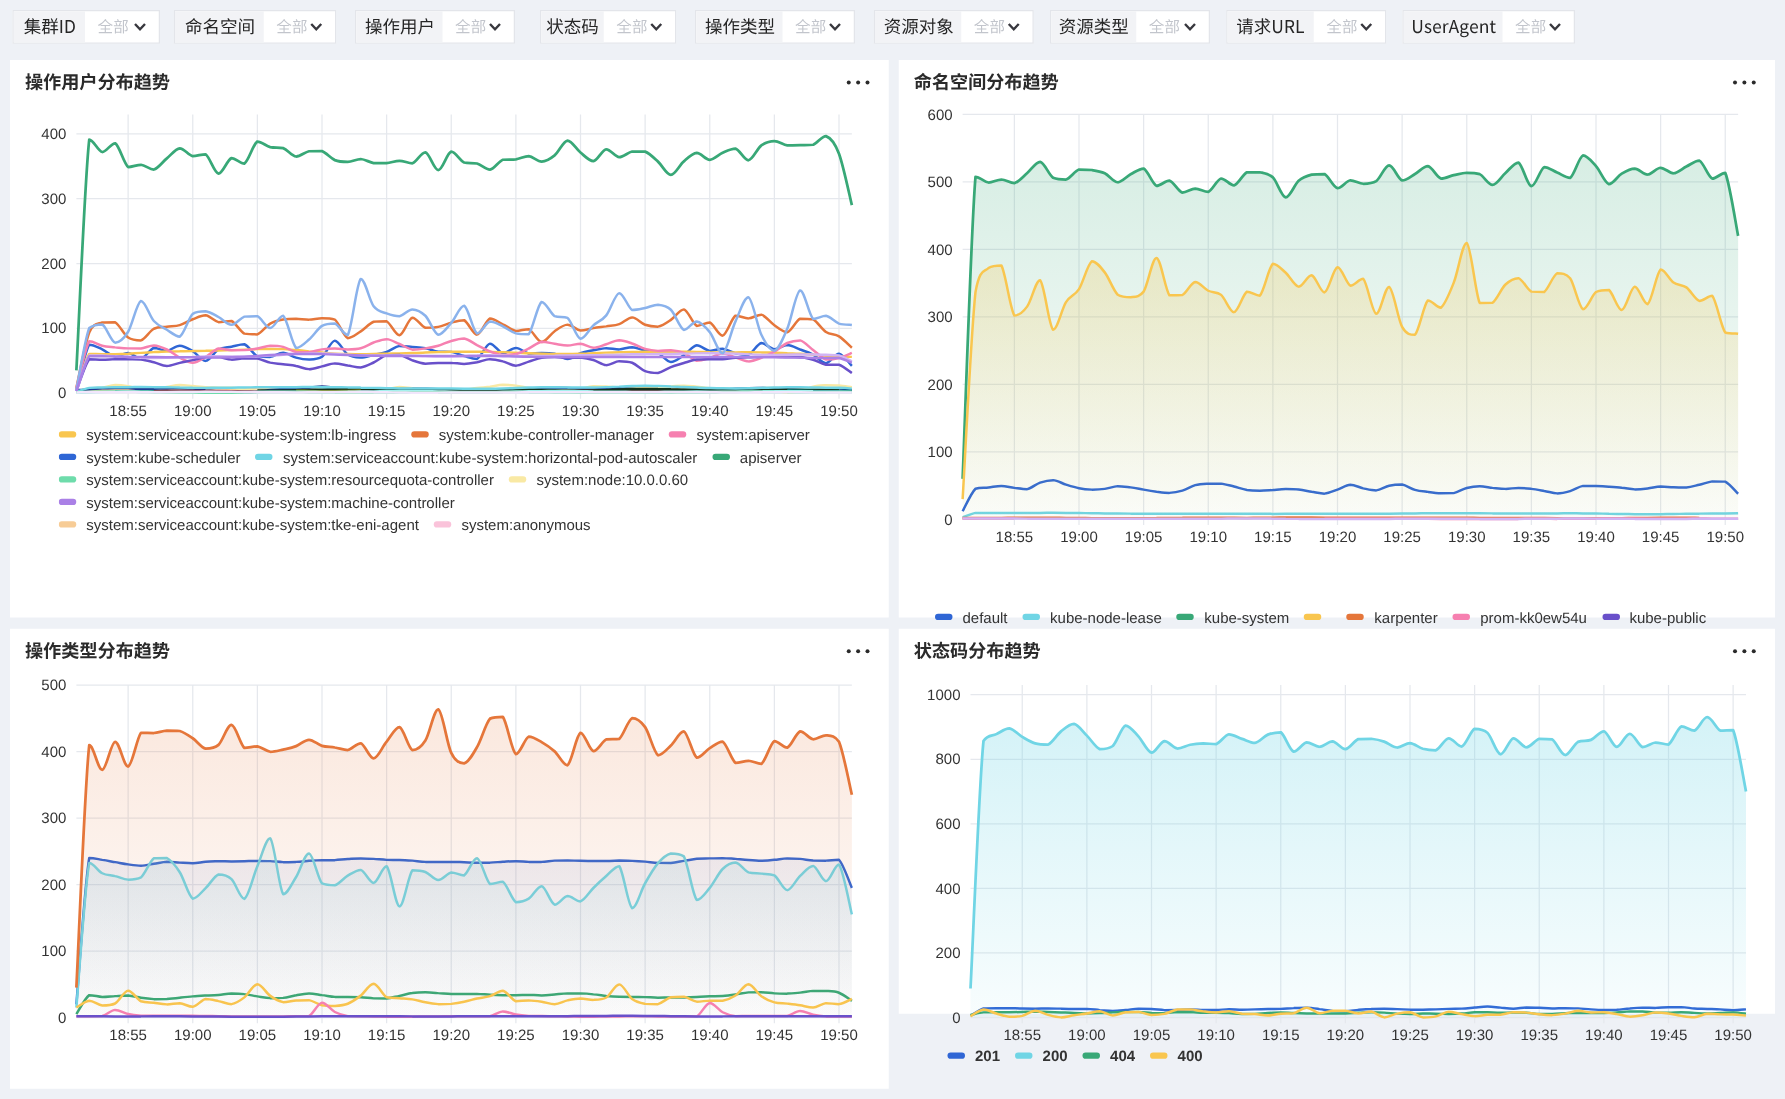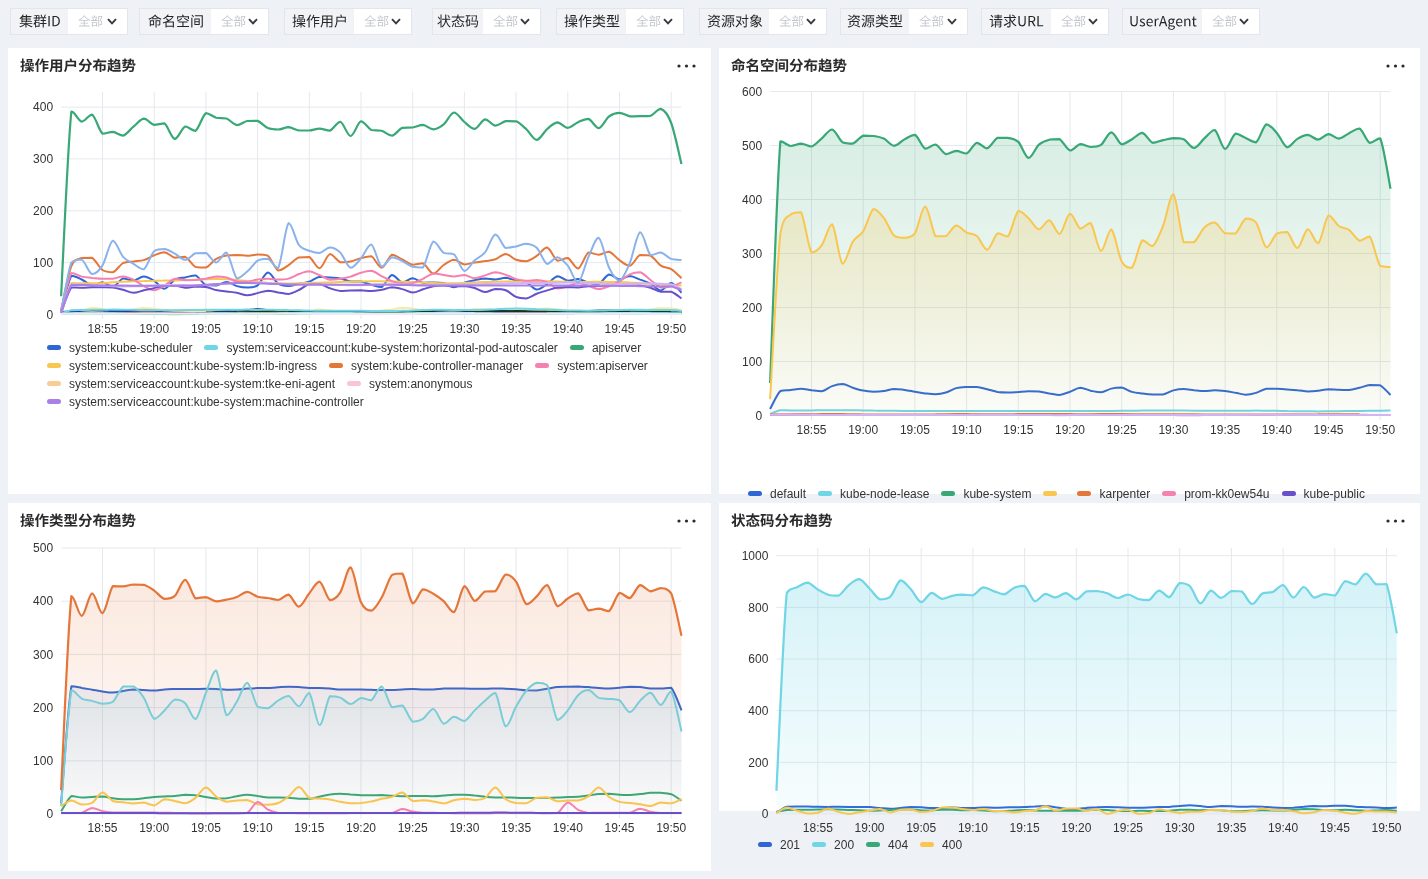--- a/index.html
+++ b/index.html
@@ -215,35 +215,39 @@
 <path d="M53.1,264.9 C54.8,260.7,60.0,243.5,63.4,239.4 C66.9,239.4,70.3,239.8,73.8,239.8 C77.2,239.8,80.7,239.4,84.1,239.3 C87.6,239.3,91.0,239.3,94.5,239.3 C97.9,239.4,101.4,239.3,104.8,239.6 C108.2,240.0,111.7,241.0,115.1,241.8 C118.6,242.7,122.0,244.8,125.5,244.8 C128.9,244.8,132.4,243.1,135.8,242.3 C139.3,241.5,142.7,240.9,146.2,240.1 C149.6,239.3,153.1,238.1,156.5,237.6 C159.9,237.5,163.4,237.5,166.8,237.5 C170.3,237.9,173.7,239.5,177.2,239.7 C180.6,239.7,184.1,238.7,187.5,238.6 C191.0,238.6,194.4,238.6,197.9,238.9 C201.3,239.5,204.8,241.3,208.2,242.1 C211.6,242.8,215.1,242.9,218.5,243.4 C222.0,243.9,225.4,244.1,228.9,244.8 C232.3,245.4,235.8,247.2,239.2,247.3 C242.7,247.3,246.1,245.9,249.6,245.1 C253.0,244.3,256.5,242.8,259.9,242.7 C263.3,242.7,266.8,243.8,270.2,244.4 C273.7,244.9,277.1,246.0,280.6,246.0 C284.0,245.6,287.5,243.6,290.9,242.0 C294.4,240.3,297.8,237.2,301.3,236.1 C304.7,235.9,308.2,235.9,311.6,235.9 C315.0,236.5,318.5,239.1,321.9,240.3 C325.4,241.5,328.8,242.7,332.3,243.0 C335.7,243.0,339.2,242.5,342.6,242.4 C346.1,242.3,349.5,242.3,353.0,242.3 C356.4,242.4,359.9,243.1,363.3,243.1 C366.7,243.1,370.2,242.4,373.6,241.8 C377.1,241.1,380.5,239.4,384.0,239.3 C387.4,239.3,390.9,240.2,394.3,241.1 C397.8,241.9,401.2,244.5,404.7,244.5 C408.1,244.5,411.6,242.4,415.0,241.3 C418.4,240.3,421.9,238.9,425.3,238.2 C428.8,237.6,432.2,237.6,435.7,237.6 C439.1,237.6,442.6,238.4,446.0,238.4 C449.5,238.4,452.9,238.0,456.4,238.0 C459.8,238.3,463.3,239.0,466.7,240.0 C470.1,241.0,473.6,243.9,477.0,244.1 C480.5,244.1,483.9,241.2,487.4,240.9 C490.8,240.9,494.3,240.9,497.7,242.2 C501.2,243.5,504.6,247.5,508.1,248.9 C511.5,250.3,515.0,250.4,518.4,250.4 C521.8,249.8,525.3,247.0,528.7,245.7 C532.2,244.4,535.6,243.5,539.1,242.4 C542.5,241.4,546.0,240.1,549.4,239.6 C552.9,239.3,556.3,239.3,559.8,239.3 C563.2,239.3,566.7,239.4,570.1,239.4 C573.5,239.2,577.0,238.4,580.4,238.2 C583.9,237.9,587.3,238.1,590.8,237.9 C594.2,237.8,597.7,237.5,601.1,237.4 C604.6,237.2,608.0,237.2,611.5,237.2 C614.9,237.2,618.4,237.5,621.8,237.6 C625.2,237.6,628.7,237.6,632.1,237.6 C635.6,237.9,639.0,238.8,642.5,239.8 C645.9,240.9,649.4,243.1,652.8,243.8 C656.3,243.8,659.7,243.8,663.2,243.8 C666.6,244.9,671.8,249.3,673.5,250.4" fill="none" stroke="#6950ca" stroke-width="2" stroke-linejoin="round" stroke-linecap="butt"></path>
 <path d="M53.1,264.9 C54.8,260.2,60.0,241.0,63.4,236.3 C66.9,236.3,70.3,236.3,73.8,236.4 C77.2,236.6,80.7,236.8,84.1,237.0 C87.6,237.2,91.0,237.4,94.5,237.6 C97.9,237.8,101.4,238.1,104.8,238.2 C108.2,238.3,111.7,238.4,115.1,238.4 C118.6,238.4,122.0,238.4,125.5,238.3 C128.9,238.2,132.4,238.1,135.8,237.9 C139.3,237.8,142.7,237.6,146.2,237.5 C149.6,237.3,153.1,237.2,156.5,237.1 C159.9,237.0,163.4,237.0,166.8,237.0 C170.3,237.0,173.7,237.0,177.2,237.1 C180.6,237.1,184.1,237.3,187.5,237.3 C191.0,237.3,194.4,237.2,197.9,237.0 C201.3,236.9,204.8,236.7,208.2,236.5 C211.6,236.3,215.1,236.1,218.5,235.8 C222.0,235.6,225.4,235.3,228.9,235.1 C232.3,234.9,235.8,234.7,239.2,234.7 C242.7,234.7,246.1,234.7,249.6,234.7 C253.0,234.8,256.5,234.9,259.9,235.1 C263.3,235.3,266.8,235.6,270.2,235.7 C273.7,235.9,277.1,236.1,280.6,236.2 C284.0,236.3,287.5,236.4,290.9,236.4 C294.4,236.4,297.8,236.3,301.3,236.3 C304.7,236.3,308.2,236.3,311.6,236.3 C315.0,236.3,318.5,236.4,321.9,236.5 C325.4,236.6,328.8,236.8,332.3,236.9 C335.7,237.0,339.2,237.2,342.6,237.2 C346.1,237.2,349.5,237.2,353.0,237.2 C356.4,237.1,359.9,236.9,363.3,236.8 C366.7,236.7,370.2,236.4,373.6,236.4 C377.1,236.3,380.5,236.2,384.0,236.2 C387.4,236.2,390.9,236.3,394.3,236.4 C397.8,236.5,401.2,236.7,404.7,236.7 C408.1,236.8,411.6,236.9,415.0,236.9 C418.4,236.9,421.9,236.8,425.3,236.8 C428.8,236.7,432.2,236.6,435.7,236.6 C439.1,236.5,442.6,236.4,446.0,236.3 C449.5,236.2,452.9,236.2,456.4,236.2 C459.8,236.2,463.3,236.2,466.7,236.2 C470.1,236.2,473.6,236.1,477.0,236.0 C480.5,235.9,483.9,235.9,487.4,235.8 C490.8,235.7,494.3,235.5,497.7,235.4 C501.2,235.3,504.6,235.3,508.1,235.3 C511.5,235.2,515.0,235.1,518.4,235.1 C521.8,235.1,525.3,235.1,528.7,235.1 C532.2,235.0,535.6,235.0,539.1,234.9 C542.5,234.9,546.0,234.8,549.4,234.7 C552.9,234.6,556.3,234.6,559.8,234.6 C563.2,234.6,566.7,234.6,570.1,234.6 C573.5,234.7,577.0,234.8,580.4,234.9 C583.9,235.1,587.3,235.3,590.8,235.5 C594.2,235.6,597.7,235.8,601.1,235.9 C604.6,235.9,608.0,236.0,611.5,236.0 C614.9,236.0,618.4,235.8,621.8,235.7 C625.2,235.7,628.7,235.6,632.1,235.6 C635.6,235.6,639.0,235.6,642.5,235.6 C645.9,235.6,649.4,235.7,652.8,235.8 C656.3,236.0,659.7,235.8,663.2,236.3 C666.6,237.2,671.8,240.3,673.5,241.1" fill="none" stroke="#d2b4f4" stroke-width="2" stroke-linejoin="round" stroke-linecap="butt"></path>
 <path d="M53.1,263.9 C54.8,255.7,60.0,223.1,63.4,214.4 C66.9,211.5,70.3,211.5,73.8,211.5 C77.2,213.5,80.7,225.2,84.1,226.1 C87.6,226.1,91.0,223.0,94.5,217.4 C97.9,211.8,101.4,194.2,104.8,192.7 C108.2,192.7,111.7,205.0,115.1,208.8 C118.6,212.7,122.0,213.7,125.5,215.8 C128.9,217.9,132.4,221.3,135.8,221.3 C139.3,219.2,142.7,206.5,146.2,203.1 C149.6,201.0,153.1,201.0,156.5,201.0 C159.9,201.4,163.4,203.8,166.8,205.6 C170.3,207.4,173.7,211.8,177.2,211.8 C180.6,211.8,184.1,206.5,187.5,205.3 C191.0,204.9,194.4,204.9,197.9,204.9 C201.3,206.4,204.8,214.4,208.2,214.4 C211.6,214.4,215.1,204.6,218.5,204.6 C222.0,207.3,225.4,227.2,228.9,230.4 C232.3,230.4,235.8,226.6,239.2,223.6 C242.7,220.7,246.1,214.9,249.6,212.7 C253.0,210.8,256.5,210.8,259.9,210.8 C263.3,212.0,266.8,220.0,270.2,220.0 C273.7,214.0,277.1,178.9,280.6,175.1 C284.0,175.1,287.5,192.4,290.9,197.0 C294.4,201.6,297.8,201.4,301.3,202.7 C304.7,204.0,308.2,205.0,311.6,205.0 C315.0,204.5,318.5,199.5,321.9,199.5 C325.4,199.5,328.8,201.2,332.3,204.6 C335.7,208.0,339.2,218.8,342.6,219.8 C346.1,219.8,349.5,214.2,353.0,210.3 C356.4,206.5,359.9,196.6,363.3,196.6 C366.7,198.0,370.2,216.6,373.6,218.7 C377.1,218.7,380.5,210.1,384.0,209.2 C387.4,209.2,390.9,211.5,394.3,213.1 C397.8,214.7,401.2,217.7,404.7,218.7 C408.1,219.4,411.6,219.4,415.0,219.4 C418.4,215.1,421.9,195.9,425.3,193.5 C428.8,193.5,432.2,202.7,435.7,204.9 C439.1,206.3,442.6,204.9,446.0,206.3 C449.5,209.3,452.9,222.0,456.4,223.0 C459.8,223.0,463.3,215.4,466.7,212.3 C470.1,209.2,473.6,208.6,477.0,204.3 C480.5,200.0,483.9,187.2,487.4,186.5 C490.8,186.5,494.3,198.0,497.7,200.0 C501.2,200.0,504.6,199.1,508.1,198.4 C511.5,197.7,515.0,195.8,518.4,195.8 C521.8,196.1,525.3,196.5,528.7,199.8 C532.2,203.2,535.6,214.3,539.1,215.9 C542.5,215.9,546.0,209.2,549.4,209.2 C552.9,209.5,556.3,213.5,559.8,217.7 C563.2,221.9,566.7,234.6,570.1,234.6 C573.5,233.2,577.0,216.5,580.4,209.1 C583.9,201.6,587.3,189.8,590.8,189.8 C594.2,191.6,597.7,212.7,601.1,219.8 C604.6,227.0,608.0,232.6,611.5,232.6 C614.9,231.8,618.4,223.0,621.8,215.0 C625.2,206.9,628.7,185.6,632.1,184.3 C635.6,184.3,639.0,203.8,642.5,207.1 C645.9,207.1,649.4,204.6,652.8,204.6 C656.3,205.2,659.7,209.6,663.2,210.9 C666.6,212.0,671.8,211.8,673.5,212.0" fill="none" stroke="#8ab2ec" stroke-width="2" stroke-linejoin="round" stroke-linecap="butt"></path>
 <path d="M53.1,266.0 C54.8,266.0,60.0,265.9,63.4,265.8 C66.9,265.8,70.3,265.7,73.8,265.6 C77.2,265.5,80.7,265.4,84.1,265.3 C87.6,265.3,91.0,265.2,94.5,265.2 C97.9,265.2,101.4,265.3,104.8,265.3 C108.2,265.4,111.7,265.4,115.1,265.5 C118.6,265.5,122.0,265.6,125.5,265.6 C128.9,265.6,132.4,265.6,135.8,265.6 C139.3,265.6,142.7,265.6,146.2,265.6 C149.6,265.6,153.1,265.6,156.5,265.6 C159.9,265.6,163.4,265.6,166.8,265.7 C170.3,265.7,173.7,265.7,177.2,265.7 C180.6,265.6,184.1,265.6,187.5,265.6 C191.0,265.5,194.4,265.5,197.9,265.4 C201.3,265.4,204.8,265.3,208.2,265.3 C211.6,265.3,215.1,265.3,218.5,265.3 C222.0,265.3,225.4,265.3,228.9,265.3 C232.3,265.3,235.8,265.4,239.2,265.4 C242.7,265.4,246.1,265.5,249.6,265.5 C253.0,265.5,256.5,265.5,259.9,265.5 C263.3,265.4,266.8,265.4,270.2,265.4 C273.7,265.3,277.1,265.3,280.6,265.2 C284.0,265.2,287.5,265.1,290.9,265.1 C294.4,265.1,297.8,265.0,301.3,265.0 C304.7,265.0,308.2,265.0,311.6,265.0 C315.0,265.0,318.5,265.0,321.9,265.0 C325.4,265.0,328.8,265.0,332.3,265.0 C335.7,265.0,339.2,265.1,342.6,265.1 C346.1,265.2,349.5,265.2,353.0,265.3 C356.4,265.3,359.9,265.4,363.3,265.5 C366.7,265.5,370.2,265.6,373.6,265.6 C377.1,265.6,380.5,265.6,384.0,265.6 C387.4,265.5,390.9,265.5,394.3,265.4 C397.8,265.3,401.2,265.3,404.7,265.2 C408.1,265.1,411.6,265.1,415.0,265.0 C418.4,265.0,421.9,264.9,425.3,264.9 C428.8,264.9,432.2,264.8,435.7,264.8 C439.1,264.8,442.6,264.8,446.0,264.8 C449.5,264.8,452.9,264.9,456.4,264.9 C459.8,265.0,463.3,265.0,466.7,265.1 C470.1,265.1,473.6,265.2,477.0,265.3 C480.5,265.3,483.9,265.4,487.4,265.4 C490.8,265.4,494.3,265.5,497.7,265.5 C501.2,265.5,504.6,265.5,508.1,265.5 C511.5,265.5,515.0,265.5,518.4,265.5 C521.8,265.5,525.3,265.4,528.7,265.4 C532.2,265.3,535.6,265.3,539.1,265.3 C542.5,265.2,546.0,265.2,549.4,265.2 C552.9,265.2,556.3,265.2,559.8,265.3 C563.2,265.3,566.7,265.3,570.1,265.3 C573.5,265.3,577.0,265.3,580.4,265.3 C583.9,265.3,587.3,265.2,590.8,265.2 C594.2,265.2,597.7,265.1,601.1,265.1 C604.6,265.0,608.0,265.0,611.5,264.9 C614.9,264.9,618.4,264.9,621.8,264.9 C625.2,264.9,628.7,264.9,632.1,264.9 C635.6,264.9,639.0,265.0,642.5,265.1 C645.9,265.1,649.4,265.2,652.8,265.3 C656.3,265.3,659.7,265.4,663.2,265.4 C666.6,265.5,671.8,265.5,673.5,265.5" fill="none" stroke="#a6f1ee" stroke-width="2" stroke-linejoin="round" stroke-linecap="butt"></path>
 <path d="M53.1,265.6 C54.8,265.6,60.0,265.5,63.4,265.5 C66.9,265.5,70.3,265.4,73.8,265.4 C77.2,265.3,80.7,265.3,84.1,265.3 C87.6,265.3,91.0,265.3,94.5,265.3 C97.9,265.4,101.4,265.5,104.8,265.5 C108.2,265.6,111.7,265.7,115.1,265.8 C118.6,265.8,122.0,265.9,125.5,265.9 C128.9,266.0,132.4,266.0,135.8,266.0 C139.3,266.0,142.7,266.0,146.2,266.0 C149.6,266.1,153.1,266.1,156.5,266.1 C159.9,266.1,163.4,266.2,166.8,266.2 C170.3,266.2,173.7,266.1,177.2,266.1 C180.6,266.1,184.1,266.0,187.5,266.0 C191.0,265.9,194.4,265.8,197.9,265.7 C201.3,265.7,204.8,265.6,208.2,265.5 C211.6,265.5,215.1,265.5,218.5,265.5 C222.0,265.5,225.4,265.5,228.9,265.6 C232.3,265.6,235.8,265.7,239.2,265.7 C242.7,265.7,246.1,265.8,249.6,265.8 C253.0,265.8,256.5,265.8,259.9,265.8 C263.3,265.8,266.8,265.8,270.2,265.8 C273.7,265.8,277.1,265.8,280.6,265.8 C284.0,265.8,287.5,265.8,290.9,265.8 C294.4,265.8,297.8,265.8,301.3,265.8 C304.7,265.8,308.2,265.8,311.6,265.8 C315.0,265.8,318.5,265.8,321.9,265.8 C325.4,265.8,328.8,265.8,332.3,265.8 C335.7,265.8,339.2,265.8,342.6,265.8 C346.1,265.8,349.5,265.8,353.0,265.8 C356.4,265.8,359.9,265.8,363.3,265.8 C366.7,265.7,370.2,265.7,373.6,265.7 C377.1,265.7,380.5,265.7,384.0,265.7 C387.4,265.7,390.9,265.7,394.3,265.7 C397.8,265.6,401.2,265.6,404.7,265.6 C408.1,265.6,411.6,265.6,415.0,265.7 C418.4,265.7,421.9,265.8,425.3,265.8 C428.8,265.9,432.2,265.9,435.7,266.0 C439.1,266.0,442.6,266.0,446.0,266.0 C449.5,266.1,452.9,266.1,456.4,266.1 C459.8,266.1,463.3,266.0,466.7,266.0 C470.1,266.0,473.6,265.9,477.0,265.9 C480.5,265.9,483.9,265.9,487.4,265.9 C490.8,265.9,494.3,265.9,497.7,265.9 C501.2,265.9,504.6,265.9,508.1,266.0 C511.5,266.0,515.0,266.0,518.4,266.0 C521.8,266.1,525.3,266.1,528.7,266.1 C532.2,266.1,535.6,266.0,539.1,266.0 C542.5,266.0,546.0,266.0,549.4,265.9 C552.9,265.9,556.3,265.9,559.8,265.8 C563.2,265.8,566.7,265.7,570.1,265.6 C573.5,265.6,577.0,265.5,580.4,265.5 C583.9,265.5,587.3,265.4,590.8,265.4 C594.2,265.4,597.7,265.4,601.1,265.5 C604.6,265.5,608.0,265.5,611.5,265.6 C614.9,265.6,618.4,265.6,621.8,265.7 C625.2,265.7,628.7,265.7,632.1,265.8 C635.6,265.8,639.0,265.8,642.5,265.7 C645.9,265.7,649.4,265.7,652.8,265.7 C656.3,265.6,659.7,265.6,663.2,265.6 C666.6,265.5,671.8,265.5,673.5,265.5" fill="none" stroke="#6edcab" stroke-width="2" stroke-linejoin="round" stroke-linecap="butt"></path>
 <path d="M53.1,264.9 C54.8,260.3,60.0,241.6,63.4,237.0 C66.9,237.0,70.3,237.0,73.8,237.0 C77.2,237.1,80.7,237.1,84.1,237.2 C87.6,237.2,91.0,237.3,94.5,237.4 C97.9,237.4,101.4,237.4,104.8,237.5 C108.2,237.5,111.7,237.6,115.1,237.6 C118.6,237.7,122.0,237.7,125.5,237.7 C128.9,237.7,132.4,237.8,135.8,237.8 C139.3,237.8,142.7,237.8,146.2,237.8 C149.6,237.9,153.1,237.9,156.5,237.9 C159.9,237.9,163.4,237.9,166.8,237.9 C170.3,237.9,173.7,237.9,177.2,237.8 C180.6,237.7,184.1,237.6,187.5,237.4 C191.0,237.3,194.4,237.0,197.9,236.8 C201.3,236.6,204.8,236.3,208.2,236.0 C211.6,235.8,215.1,235.6,218.5,235.4 C222.0,235.3,225.4,235.1,228.9,235.1 C232.3,235.1,235.8,235.1,239.2,235.1 C242.7,235.1,246.1,235.2,249.6,235.3 C253.0,235.4,256.5,235.6,259.9,235.7 C263.3,235.9,266.8,236.0,270.2,236.1 C273.7,236.2,277.1,236.3,280.6,236.4 C284.0,236.5,287.5,236.5,290.9,236.6 C294.4,236.6,297.8,236.7,301.3,236.7 C304.7,236.7,308.2,236.7,311.6,236.7 C315.0,236.7,318.5,236.7,321.9,236.7 C325.4,236.7,328.8,236.7,332.3,236.7 C335.7,236.8,339.2,236.8,342.6,236.8 C346.1,236.8,349.5,236.8,353.0,236.8 C356.4,236.8,359.9,236.8,363.3,236.7 C366.7,236.7,370.2,236.7,373.6,236.7 C377.1,236.7,380.5,236.7,384.0,236.7 C387.4,236.8,390.9,236.9,394.3,236.9 C397.8,237.0,401.2,237.1,404.7,237.2 C408.1,237.3,411.6,237.4,415.0,237.4 C418.4,237.5,421.9,237.5,425.3,237.6 C428.8,237.6,432.2,237.6,435.7,237.6 C439.1,237.6,442.6,237.6,446.0,237.6 C449.5,237.6,452.9,237.6,456.4,237.6 C459.8,237.6,463.3,237.6,466.7,237.6 C470.1,237.6,473.6,237.6,477.0,237.6 C480.5,237.6,483.9,237.6,487.4,237.6 C490.8,237.6,494.3,237.6,497.7,237.6 C501.2,237.6,504.6,237.6,508.1,237.5 C511.5,237.5,515.0,237.5,518.4,237.5 C521.8,237.5,525.3,237.5,528.7,237.5 C532.2,237.5,535.6,237.5,539.1,237.5 C542.5,237.5,546.0,237.6,549.4,237.6 C552.9,237.6,556.3,237.6,559.8,237.6 C563.2,237.6,566.7,237.6,570.1,237.6 C573.5,237.6,577.0,237.6,580.4,237.6 C583.9,237.6,587.3,237.6,590.8,237.7 C594.2,237.7,597.7,237.7,601.1,237.7 C604.6,237.8,608.0,237.8,611.5,237.9 C614.9,237.9,618.4,238.0,621.8,238.0 C625.2,238.1,628.7,238.1,632.1,238.2 C635.6,238.2,639.0,238.3,642.5,238.3 C645.9,238.4,649.4,238.4,652.8,238.4 C656.3,238.4,659.7,238.4,663.2,238.4 C666.6,239.0,671.8,241.5,673.5,242.1" fill="none" stroke="#aa80e6" stroke-width="2" stroke-linejoin="round" stroke-linecap="butt"></path>
 <path d="M53.1,265.9 C54.8,265.9,60.0,265.8,63.4,265.8 C66.9,265.8,70.3,265.7,73.8,265.7 C77.2,265.7,80.7,265.7,84.1,265.7 C87.6,265.6,91.0,265.6,94.5,265.6 C97.9,265.6,101.4,265.7,104.8,265.7 C108.2,265.7,111.7,265.7,115.1,265.7 C118.6,265.7,122.0,265.7,125.5,265.7 C128.9,265.7,132.4,265.7,135.8,265.6 C139.3,265.6,142.7,265.6,146.2,265.6 C149.6,265.5,153.1,265.5,156.5,265.4 C159.9,265.4,163.4,265.4,166.8,265.4 C170.3,265.4,173.7,265.4,177.2,265.4 C180.6,265.5,184.1,265.5,187.5,265.6 C191.0,265.6,194.4,265.7,197.9,265.7 C201.3,265.7,204.8,265.8,208.2,265.8 C211.6,265.8,215.1,265.8,218.5,265.8 C222.0,265.9,225.4,265.9,228.9,265.9 C232.3,265.9,235.8,265.9,239.2,265.8 C242.7,265.8,246.1,265.8,249.6,265.8 C253.0,265.8,256.5,265.7,259.9,265.7 C263.3,265.6,266.8,265.6,270.2,265.6 C273.7,265.5,277.1,265.5,280.6,265.5 C284.0,265.6,287.5,265.6,290.9,265.7 C294.4,265.7,297.8,265.8,301.3,265.8 C304.7,265.9,308.2,265.9,311.6,266.0 C315.0,266.0,318.5,266.1,321.9,266.1 C325.4,266.1,328.8,266.1,332.3,266.1 C335.7,266.1,339.2,266.1,342.6,266.1 C346.1,266.0,349.5,266.0,353.0,266.0 C356.4,266.0,359.9,265.9,363.3,265.9 C366.7,265.9,370.2,266.0,373.6,266.0 C377.1,266.0,380.5,266.0,384.0,266.0 C387.4,266.0,390.9,266.0,394.3,266.0 C397.8,266.0,401.2,265.9,404.7,265.9 C408.1,265.9,411.6,265.8,415.0,265.8 C418.4,265.8,421.9,265.8,425.3,265.8 C428.8,265.8,432.2,265.8,435.7,265.8 C439.1,265.8,442.6,265.8,446.0,265.8 C449.5,265.8,452.9,265.8,456.4,265.8 C459.8,265.8,463.3,265.8,466.7,265.7 C470.1,265.7,473.6,265.7,477.0,265.7 C480.5,265.7,483.9,265.7,487.4,265.7 C490.8,265.7,494.3,265.7,497.7,265.7 C501.2,265.7,504.6,265.7,508.1,265.7 C511.5,265.7,515.0,265.8,518.4,265.8 C521.8,265.8,525.3,265.8,528.7,265.8 C532.2,265.7,535.6,265.7,539.1,265.7 C542.5,265.7,546.0,265.7,549.4,265.7 C552.9,265.7,556.3,265.8,559.8,265.8 C563.2,265.8,566.7,265.9,570.1,265.9 C573.5,265.9,577.0,265.9,580.4,265.9 C583.9,265.9,587.3,265.9,590.8,265.9 C594.2,265.9,597.7,265.8,601.1,265.8 C604.6,265.8,608.0,265.8,611.5,265.8 C614.9,265.8,618.4,265.8,621.8,265.8 C625.2,265.8,628.7,265.8,632.1,265.8 C635.6,265.9,639.0,265.9,642.5,265.9 C645.9,265.9,649.4,266.0,652.8,266.0 C656.3,266.0,659.7,265.9,663.2,265.9 C666.6,265.9,671.8,265.9,673.5,265.9" fill="none" stroke="#f2e6fc" stroke-width="2" stroke-linejoin="round" stroke-linecap="butt"></path>
     </svg>
     <div class="lg" style="left:39px;top:291px;height:135px;overflow:hidden;">
 <div class="lr">
+        <span class="li"><span class="sw" style="background:#f9c64f"></span>system:serviceaccount:kube-system:lb-ingress</span>
+        <span class="li"><span class="sw" style="background:#e5763a"></span>system:kube-controller-manager</span>
+        <span class="li"><span class="sw" style="background:#f680b0"></span>system:apiserver</span>
+      </div>
+<div class="lr">
         <span class="li"><span class="sw" style="background:#2f66d5"></span>system:kube-scheduler</span>
         <span class="li"><span class="sw" style="background:#70d5e5"></span>system:serviceaccount:kube-system:horizontal-pod-autoscaler</span>
         <span class="li"><span class="sw" style="background:#38a877"></span>apiserver</span>
       </div>
 <div class="lr">
-        <span class="li"><span class="sw" style="background:#f9c64f"></span>system:serviceaccount:kube-system:lb-ingress</span>
-        <span class="li"><span class="sw" style="background:#e5763a"></span>system:kube-controller-manager</span>
-        <span class="li"><span class="sw" style="background:#f680b0"></span>system:apiserver</span>
+        <span class="li"><span class="sw" style="background:#6edcab"></span>system:serviceaccount:kube-system:resourcequota-controller</span>
+        <span class="li"><span class="sw" style="background:#f9e9a4"></span>system:node:10.0.0.60</span>
+      </div>
+<div class="lr">
+        <span class="li"><span class="sw" style="background:#aa80e6"></span>system:serviceaccount:kube-system:machine-controller</span>
       </div>
 <div class="lr">
         <span class="li"><span class="sw" style="background:#f7cc96"></span>system:serviceaccount:kube-system:tke-eni-agent</span>
         <span class="li"><span class="sw" style="background:#fac3da"></span>system:anonymous</span>
-      </div>
-<div class="lr">
-        <span class="li"><span class="sw" style="background:#aa80e6"></span>system:serviceaccount:kube-system:machine-controller</span>
       </div>
 </div>
   </div>
 <div class="panel" style="left:719px;top:48px;width:701px;height:446px">
     <div class="ttl">
       <svg width="116" height="20" viewBox="0 -14.8 116 20" style="display:block">
         <path transform="translate(0,0)" d="M7.3 -12.6C5.9 -10.7 3.0 -9.1 0.3 -8.4C0.7 -8.0 1.1 -7.3 1.3 -6.8C2.2 -7.1 3.2 -7.5 4.1 -7.9V-7.0H10.3V-7.9C11.2 -7.5 12.0 -7.1 13.0 -6.8C13.2 -7.3 13.8 -8.1 14.2 -8.5C11.9 -8.9 9.7 -10.0 8.4 -11.2L8.7 -11.6ZM5.2 -8.6C5.9 -9.0 6.7 -9.6 7.3 -10.1C7.9 -9.6 8.5 -9.0 9.2 -8.6ZM1.6 -6.1V0.3H3.2V-0.9H6.5V-6.1ZM3.2 -4.6H4.8V-2.4H3.2ZM7.6 -6.1V1.3H9.3V-4.6H11.3V-2.2C11.3 -2.0 11.2 -2.0 11.0 -2.0C10.9 -2.0 10.3 -2.0 9.7 -2.0C9.9 -1.6 10.1 -0.9 10.2 -0.4C11.1 -0.4 11.8 -0.4 12.3 -0.7C12.8 -0.9 13.0 -1.4 13.0 -2.2V-6.1Z M17.9 -7.3C18.5 -6.9 19.1 -6.3 19.7 -5.8C18.2 -5.1 16.6 -4.5 14.9 -4.2C15.2 -3.8 15.6 -3.1 15.8 -2.6C16.5 -2.8 17.2 -3.0 18.0 -3.2V1.3H19.7V0.7H25.2V1.3H27.0V-5.2H22.2C24.2 -6.5 25.9 -8.2 26.9 -10.3L25.7 -11.0L25.4 -10.9H21.2C21.5 -11.3 21.7 -11.6 22.0 -12.0L20.0 -12.4C19.2 -11.0 17.6 -9.6 15.2 -8.5C15.6 -8.2 16.1 -7.6 16.4 -7.1C17.7 -7.8 18.7 -8.5 19.6 -9.3H24.3C23.5 -8.3 22.5 -7.4 21.3 -6.7C20.7 -7.2 19.9 -7.8 19.3 -8.3ZM25.2 -0.9H19.7V-3.7H25.2Z M36.8 -7.4C38.3 -6.7 40.4 -5.6 41.4 -4.9L42.5 -6.3C41.4 -6.9 39.3 -7.9 37.9 -8.6ZM34.5 -8.5C33.2 -7.6 31.6 -6.8 30.0 -6.3L31.0 -4.7L31.8 -5.1V-3.6H35.3V-0.8H30.0V0.8H42.6V-0.8H37.1V-3.6H40.8V-5.2H31.9C33.3 -5.8 34.6 -6.6 35.7 -7.5ZM34.8 -11.9C35.0 -11.6 35.2 -11.1 35.3 -10.7H29.9V-7.1H31.6V-9.1H40.8V-7.4H42.6V-10.7H37.5C37.3 -11.2 36.9 -11.9 36.7 -12.5Z M44.5 -8.8V1.3H46.3V-8.8ZM44.7 -11.4C45.4 -10.7 46.1 -9.7 46.4 -9.1L47.9 -10.0C47.6 -10.7 46.8 -11.6 46.1 -12.2ZM49.4 -4.1H52.2V-2.7H49.4ZM49.4 -6.9H52.2V-5.5H49.4ZM47.8 -8.3V-1.3H53.8V-8.3ZM48.4 -11.6V-10.0H55.3V-0.6C55.3 -0.4 55.2 -0.3 55.1 -0.3C54.9 -0.3 54.3 -0.3 53.9 -0.3C54.1 0.1 54.3 0.8 54.4 1.2C55.3 1.2 56.0 1.2 56.5 0.9C57.0 0.6 57.1 0.2 57.1 -0.6V-11.6Z M68.0 -12.2 66.4 -11.5C67.1 -10.0 68.2 -8.3 69.3 -7.0H61.6C62.7 -8.3 63.7 -9.9 64.3 -11.6L62.5 -12.1C61.6 -9.9 60.2 -7.9 58.5 -6.7C58.9 -6.4 59.6 -5.7 59.9 -5.3C60.2 -5.6 60.5 -5.8 60.8 -6.1V-5.3H63.2C62.9 -3.2 62.1 -1.3 58.8 -0.2C59.2 0.2 59.7 0.9 59.9 1.3C63.7 -0.0 64.6 -2.5 65.0 -5.3H68.0C67.9 -2.3 67.8 -1.1 67.5 -0.7C67.3 -0.6 67.1 -0.6 66.9 -0.6C66.5 -0.6 65.8 -0.6 65.0 -0.6C65.3 -0.1 65.5 0.6 65.5 1.1C66.4 1.2 67.2 1.2 67.7 1.1C68.3 1.0 68.7 0.9 69.1 0.4C69.6 -0.2 69.7 -1.9 69.9 -6.2V-6.3C70.2 -6.0 70.4 -5.7 70.7 -5.4C71.0 -5.9 71.7 -6.6 72.1 -6.9C70.6 -8.2 68.9 -10.3 68.0 -12.2Z M77.9 -12.4C77.7 -11.7 77.5 -10.9 77.3 -10.3H73.3V-8.6H76.5C75.6 -6.8 74.4 -5.2 72.7 -4.1C73.1 -3.7 73.5 -3.0 73.7 -2.6C74.4 -3.1 75.0 -3.6 75.6 -4.2V0.0H77.3V-4.7H79.6V1.3H81.4V-4.7H83.8V-1.9C83.8 -1.7 83.7 -1.7 83.5 -1.7C83.3 -1.7 82.5 -1.6 81.9 -1.7C82.1 -1.2 82.3 -0.6 82.4 -0.1C83.5 -0.1 84.3 -0.1 84.8 -0.4C85.4 -0.6 85.6 -1.1 85.6 -1.9V-6.4H81.4V-8.1H79.6V-6.4H77.3C77.7 -7.1 78.1 -7.8 78.5 -8.6H86.3V-10.3H79.2C79.4 -10.8 79.5 -11.4 79.7 -11.9Z M96.1 -9.6H98.2L97.4 -8.1H95.1C95.5 -8.6 95.8 -9.1 96.1 -9.6ZM94.7 -5.6V-4.1H98.6V-3.1H94.1V-1.6H100.3V-8.1H99.1C99.5 -9.0 100.0 -9.9 100.3 -10.7L99.2 -11.1L98.9 -11.0H96.7L97.0 -11.8L95.4 -12.1C95.0 -10.9 94.3 -9.5 93.2 -8.4C93.6 -8.1 94.1 -7.7 94.4 -7.4V-6.6H98.6V-5.6ZM88.2 -5.5C88.2 -3.1 88.1 -0.9 87.3 0.4C87.6 0.6 88.3 1.1 88.5 1.4C89.0 0.7 89.3 -0.2 89.5 -1.3C90.7 0.6 92.7 1.0 95.4 1.0H100.5C100.6 0.4 100.9 -0.3 101.2 -0.7C100.0 -0.7 96.5 -0.7 95.5 -0.7C94.1 -0.7 93.0 -0.7 92.1 -1.1V-3.2H93.8V-4.7H92.1V-6.2H93.9V-7.8H91.8V-9.0H93.5V-10.6H91.8V-12.3H90.2V-10.6H88.2V-9.0H90.2V-7.8H87.6V-6.2H90.5V-2.2C90.2 -2.5 89.9 -2.9 89.7 -3.5C89.8 -4.1 89.8 -4.7 89.8 -5.4Z M107.3 -5.0 107.1 -4.2H102.7V-2.7H106.6C106.0 -1.5 104.7 -0.7 102.0 -0.2C102.4 0.2 102.8 0.9 102.9 1.3C106.4 0.5 107.9 -0.8 108.5 -2.7H112.3C112.1 -1.3 111.9 -0.6 111.7 -0.4C111.5 -0.3 111.3 -0.3 111.0 -0.3C110.6 -0.3 109.7 -0.3 108.8 -0.4C109.1 0.1 109.4 0.7 109.4 1.2C110.3 1.2 111.2 1.3 111.7 1.2C112.3 1.2 112.8 1.0 113.2 0.7C113.6 0.2 113.9 -1.0 114.1 -3.5C114.2 -3.7 114.2 -4.2 114.2 -4.2H108.9L109.1 -5.0H108.4C109.1 -5.4 109.6 -5.9 110.0 -6.4C110.5 -6.1 111.0 -5.7 111.3 -5.4L112.3 -6.8C111.9 -7.1 111.3 -7.5 110.7 -7.8C110.9 -8.4 111.0 -8.9 111.0 -9.6H112.2C112.2 -6.8 112.4 -5.0 114.0 -5.0C115.0 -5.0 115.5 -5.4 115.6 -7.0C115.2 -7.1 114.7 -7.4 114.4 -7.7C114.3 -6.8 114.3 -6.5 114.1 -6.5C113.7 -6.5 113.7 -8.2 113.9 -11.0L112.3 -11.0H111.2L111.2 -12.3H109.6L109.5 -11.0H107.8V-9.6H109.4C109.4 -9.3 109.3 -9.0 109.3 -8.7L108.4 -9.2L107.5 -8.0L107.5 -9.0L105.8 -8.8V-9.5H107.4V-11.0H105.8V-12.3H104.2V-11.0H102.3V-9.5H104.2V-8.6L102.1 -8.3L102.4 -6.8L104.2 -7.0V-6.4C104.2 -6.2 104.2 -6.2 104.0 -6.2C103.8 -6.2 103.2 -6.2 102.6 -6.2C102.8 -5.8 103.0 -5.2 103.1 -4.8C104.0 -4.8 104.7 -4.8 105.2 -5.0C105.7 -5.2 105.8 -5.6 105.8 -6.4V-7.2L107.6 -7.5L107.6 -8.0L108.6 -7.3C108.3 -6.8 107.8 -6.4 107.1 -6.1C107.4 -5.8 107.7 -5.4 107.9 -5.0Z" fill="#2b2b2b"></path>
       </svg>
     </div>
     <svg class="dots" width="22" height="8" viewBox="0 0 22 8">
@@ -459,20 +463,20 @@
 <text x="512.4" y="329.2" text-anchor="middle" class="ax">19:35</text>
 <text x="564.1" y="329.2" text-anchor="middle" class="ax">19:40</text>
 <text x="615.8" y="329.2" text-anchor="middle" class="ax">19:45</text>
 <text x="667.5" y="329.2" text-anchor="middle" class="ax">19:50</text>
 <path d="M57.4,309.7 C59.2,308.7,64.3,304.7,67.8,303.7 C71.2,303.5,74.7,303.5,78.1,303.5 C81.6,303.5,85.0,303.5,88.5,303.5 C91.9,303.5,95.4,303.8,98.8,303.8 C102.2,303.9,105.7,303.9,109.1,303.9 C112.6,303.9,116.0,303.7,119.5,303.7 C122.9,303.7,126.4,303.8,129.8,303.9 C133.3,304.0,136.7,304.1,140.2,304.1 C143.6,304.1,147.1,304.1,150.5,304.1 C153.9,304.2,157.4,304.8,160.8,305.1 C164.3,305.3,167.7,305.7,171.2,305.7 C174.6,305.7,178.1,305.3,181.5,305.0 C185.0,304.7,188.4,304.0,191.9,303.9 C195.3,303.9,198.8,304.0,202.2,304.2 C205.6,304.4,209.1,304.9,212.5,305.1 C216.0,305.1,219.4,305.1,222.9,305.0 C226.3,304.9,229.8,304.5,233.2,304.5 C236.7,304.5,240.1,304.9,243.6,305.0 C247.0,305.0,250.5,305.0,253.9,305.0 C257.3,304.9,260.8,304.5,264.2,304.4 C267.7,304.4,271.1,304.7,274.6,304.7 C278.0,304.7,281.5,304.6,284.9,304.5 C288.4,304.4,291.8,304.3,295.3,304.2 C298.7,304.1,302.2,304.2,305.6,304.1 C309.0,304.0,312.5,303.6,315.9,303.5 C319.4,303.3,322.8,303.1,326.3,303.1 C329.7,303.2,333.2,303.8,336.6,304.3 C340.1,304.7,343.5,305.4,347.0,305.7 C350.4,305.9,353.9,305.9,357.3,305.9 C360.7,305.8,364.2,305.2,367.6,304.9 C371.1,304.6,374.5,304.3,378.0,304.2 C381.4,304.0,384.9,304.0,388.3,304.0 C391.8,304.0,395.2,304.2,398.7,304.3 C402.1,304.4,405.6,304.6,409.0,304.7 C412.4,304.7,415.9,304.8,419.3,304.8 C422.8,304.7,426.2,304.6,429.7,304.5 C433.1,304.4,436.6,304.2,440.0,304.1 C443.5,304.0,446.9,304.0,450.4,303.9 C453.8,303.7,457.3,303.3,460.7,303.0 C464.1,302.7,467.6,302.2,471.0,302.2 C474.5,302.2,477.9,302.8,481.4,303.1 C484.8,303.4,488.3,303.9,491.7,303.9 C495.2,303.9,498.6,303.1,502.1,303.0 C505.5,303.0,509.0,303.1,512.4,303.2 C515.8,303.4,519.3,303.8,522.7,303.8 C526.2,303.8,529.6,303.5,533.1,303.5 C536.5,303.5,540.0,303.6,543.4,303.7 C546.9,303.9,550.3,304.3,553.8,304.5 C557.2,304.7,560.7,304.9,564.1,304.9 C567.5,304.9,571.0,304.9,574.4,304.8 C577.9,304.6,581.3,304.0,584.8,303.8 C588.2,303.5,591.7,303.2,595.1,303.1 C598.6,303.1,602.0,303.3,605.5,303.3 C608.9,303.2,612.4,302.9,615.8,302.8 C619.2,302.7,622.7,302.7,626.1,302.7 C629.6,302.8,633.0,303.5,636.5,303.8 C639.9,304.1,643.4,304.0,646.8,304.2 C650.3,304.3,653.7,304.3,657.2,304.5 C660.6,304.7,664.1,305.1,667.5,305.1 C670.9,305.1,676.1,304.6,677.8,304.5" fill="none" stroke="#2f66d5" stroke-width="2" stroke-linejoin="round" stroke-linecap="butt"></path>
 <path d="M57.4,287.8 C59.2,254.8,64.3,123.7,67.8,89.8 C71.2,84.3,74.7,86.0,78.1,84.3 C81.6,82.6,85.0,79.7,88.5,79.7 C91.9,80.1,95.4,84.5,98.8,86.5 C102.2,88.5,105.7,90.7,109.1,91.7 C112.6,92.7,116.0,92.7,119.5,92.7 C122.9,91.1,126.4,84.9,129.8,82.1 C133.3,79.3,136.7,76.1,140.2,76.1 C143.6,76.6,147.1,82.2,150.5,85.5 C153.9,88.9,157.4,94.9,160.8,96.3 C164.3,96.3,167.7,96.3,171.2,93.8 C174.6,90.7,178.1,78.6,181.5,77.4 C185.0,77.4,188.4,82.7,191.9,86.3 C195.3,90.0,198.8,98.5,202.2,99.1 C205.6,99.1,209.1,90.4,212.5,89.9 C216.0,89.9,219.4,95.3,222.9,95.8 C226.3,95.8,229.8,93.5,233.2,92.8 C236.7,92.1,240.1,91.8,243.6,91.7 C247.0,91.7,250.5,92.3,253.9,92.3 C257.3,91.1,260.8,85.1,264.2,84.4 C267.7,84.4,271.1,86.9,274.6,88.1 C278.0,89.2,281.5,91.3,284.9,91.3 C288.4,90.8,291.8,86.2,295.3,84.7 C298.7,83.3,302.2,82.8,305.6,82.8 C309.0,85.1,312.5,96.9,315.9,98.3 C319.4,98.3,322.8,91.5,326.3,90.9 C329.7,90.9,333.2,94.4,336.6,94.4 C340.1,94.3,343.5,90.1,347.0,90.1 C350.4,90.4,353.9,96.3,357.3,96.3 C360.7,96.0,364.2,89.6,367.6,88.3 C371.1,88.0,374.5,88.0,378.0,88.0 C381.4,88.4,384.9,89.1,388.3,90.3 C391.8,91.5,395.2,94.8,398.7,95.0 C402.1,95.0,405.6,91.5,409.0,91.5 C412.4,91.7,415.9,95.0,419.3,96.0 C422.8,96.9,426.2,97.2,429.7,97.2 C433.1,95.8,436.6,88.1,440.0,87.6 C443.5,87.6,446.9,94.2,450.4,94.2 C453.8,92.9,457.3,81.8,460.7,80.0 C464.1,80.0,467.6,80.0,471.0,83.3 C474.5,86.7,477.9,99.7,481.4,100.4 C484.8,100.4,488.3,88.6,491.7,87.6 C495.2,87.6,498.6,94.7,502.1,94.8 C505.5,94.8,509.0,89.1,512.4,88.0 C515.8,88.0,519.3,88.0,522.7,88.5 C526.2,90.6,529.6,100.7,533.1,101.0 C536.5,101.0,540.0,92.5,543.4,90.5 C546.9,88.9,550.3,90.3,553.8,88.9 C557.2,87.5,560.7,82.0,564.1,82.0 C567.5,83.0,571.0,94.2,574.4,94.5 C577.9,94.5,581.3,84.0,584.8,84.0 C588.2,84.1,591.7,93.6,595.1,94.7 C598.6,94.7,602.0,91.3,605.5,91.0 C608.9,91.0,612.4,92.6,615.8,92.6 C619.2,90.4,622.7,79.9,626.1,78.1 C629.6,78.1,633.0,81.5,636.5,81.5 C639.9,80.3,643.4,70.7,646.8,70.6 C650.3,70.6,653.7,79.6,657.2,81.4 C660.6,81.4,664.1,81.1,667.5,81.1 C670.9,89.2,676.1,122.0,677.8,130.2 L677.8,311.0 L57.4,311.0 Z" fill="url(#g4c)" stroke="none"></path>
 <path d="M57.4,287.8 C59.2,254.8,64.3,123.7,67.8,89.8 C71.2,84.3,74.7,86.0,78.1,84.3 C81.6,82.6,85.0,79.7,88.5,79.7 C91.9,80.1,95.4,84.5,98.8,86.5 C102.2,88.5,105.7,90.7,109.1,91.7 C112.6,92.7,116.0,92.7,119.5,92.7 C122.9,91.1,126.4,84.9,129.8,82.1 C133.3,79.3,136.7,76.1,140.2,76.1 C143.6,76.6,147.1,82.2,150.5,85.5 C153.9,88.9,157.4,94.9,160.8,96.3 C164.3,96.3,167.7,96.3,171.2,93.8 C174.6,90.7,178.1,78.6,181.5,77.4 C185.0,77.4,188.4,82.7,191.9,86.3 C195.3,90.0,198.8,98.5,202.2,99.1 C205.6,99.1,209.1,90.4,212.5,89.9 C216.0,89.9,219.4,95.3,222.9,95.8 C226.3,95.8,229.8,93.5,233.2,92.8 C236.7,92.1,240.1,91.8,243.6,91.7 C247.0,91.7,250.5,92.3,253.9,92.3 C257.3,91.1,260.8,85.1,264.2,84.4 C267.7,84.4,271.1,86.9,274.6,88.1 C278.0,89.2,281.5,91.3,284.9,91.3 C288.4,90.8,291.8,86.2,295.3,84.7 C298.7,83.3,302.2,82.8,305.6,82.8 C309.0,85.1,312.5,96.9,315.9,98.3 C319.4,98.3,322.8,91.5,326.3,90.9 C329.7,90.9,333.2,94.4,336.6,94.4 C340.1,94.3,343.5,90.1,347.0,90.1 C350.4,90.4,353.9,96.3,357.3,96.3 C360.7,96.0,364.2,89.6,367.6,88.3 C371.1,88.0,374.5,88.0,378.0,88.0 C381.4,88.4,384.9,89.1,388.3,90.3 C391.8,91.5,395.2,94.8,398.7,95.0 C402.1,95.0,405.6,91.5,409.0,91.5 C412.4,91.7,415.9,95.0,419.3,96.0 C422.8,96.9,426.2,97.2,429.7,97.2 C433.1,95.8,436.6,88.1,440.0,87.6 C443.5,87.6,446.9,94.2,450.4,94.2 C453.8,92.9,457.3,81.8,460.7,80.0 C464.1,80.0,467.6,80.0,471.0,83.3 C474.5,86.7,477.9,99.7,481.4,100.4 C484.8,100.4,488.3,88.6,491.7,87.6 C495.2,87.6,498.6,94.7,502.1,94.8 C505.5,94.8,509.0,89.1,512.4,88.0 C515.8,88.0,519.3,88.0,522.7,88.5 C526.2,90.6,529.6,100.7,533.1,101.0 C536.5,101.0,540.0,92.5,543.4,90.5 C546.9,88.9,550.3,90.3,553.8,88.9 C557.2,87.5,560.7,82.0,564.1,82.0 C567.5,83.0,571.0,94.2,574.4,94.5 C577.9,94.5,581.3,84.0,584.8,84.0 C588.2,84.1,591.7,93.6,595.1,94.7 C598.6,94.7,602.0,91.3,605.5,91.0 C608.9,91.0,612.4,92.6,615.8,92.6 C619.2,90.4,622.7,79.9,626.1,78.1 C629.6,78.1,633.0,81.5,636.5,81.5 C639.9,80.3,643.4,70.7,646.8,70.6 C650.3,70.6,653.7,79.6,657.2,81.4 C660.6,81.4,664.1,81.1,667.5,81.1 C670.9,89.2,676.1,122.0,677.8,130.2" fill="none" stroke="#70d5e5" stroke-width="2.2" stroke-linejoin="round" stroke-linecap="butt"></path>
 <path d="M57.4,308.9 C59.2,308.6,64.3,307.2,67.8,306.9 C71.2,306.8,74.7,306.8,78.1,306.8 C81.6,306.8,85.0,306.8,88.5,306.8 C91.9,306.8,95.4,306.7,98.8,306.6 C102.2,306.5,105.7,306.3,109.1,306.3 C112.6,306.3,116.0,306.5,119.5,306.6 C122.9,306.7,126.4,306.9,129.8,307.0 C133.3,307.1,136.7,307.1,140.2,307.3 C143.6,307.4,147.1,307.6,150.5,307.7 C153.9,307.7,157.4,307.6,160.8,307.5 C164.3,307.4,167.7,307.1,171.2,306.9 C174.6,306.8,178.1,306.6,181.5,306.6 C185.0,306.6,188.4,306.6,191.9,306.6 C195.3,306.7,198.8,307.1,202.2,307.3 C205.6,307.4,209.1,307.5,212.5,307.5 C216.0,307.4,219.4,306.8,222.9,306.7 C226.3,306.7,229.8,306.7,233.2,306.7 C236.7,306.8,240.1,307.1,243.6,307.2 C247.0,307.2,250.5,307.1,253.9,307.1 C257.3,307.1,260.8,307.3,264.2,307.5 C267.7,307.7,271.1,308.1,274.6,308.2 C278.0,308.2,281.5,308.2,284.9,308.1 C288.4,307.9,291.8,307.6,295.3,307.4 C298.7,307.3,302.2,307.0,305.6,307.0 C309.0,307.0,312.5,307.3,315.9,307.4 C319.4,307.6,322.8,307.7,326.3,307.7 C329.7,307.7,333.2,307.7,336.6,307.7 C340.1,307.7,343.5,307.8,347.0,307.8 C350.4,307.8,353.9,307.8,357.3,307.8 C360.7,307.7,364.2,307.4,367.6,307.2 C371.1,307.1,374.5,306.8,378.0,306.8 C381.4,306.8,384.9,306.9,388.3,307.1 C391.8,307.3,395.2,307.7,398.7,307.9 C402.1,308.0,405.6,308.1,409.0,308.1 C412.4,308.1,415.9,307.9,419.3,307.8 C422.8,307.8,426.2,307.9,429.7,307.9 C433.1,308.0,436.6,308.1,440.0,308.1 C443.5,308.1,446.9,308.0,450.4,307.8 C453.8,307.6,457.3,307.0,460.7,306.8 C464.1,306.8,467.6,306.8,471.0,306.8 C474.5,306.9,477.9,307.2,481.4,307.2 C484.8,307.2,488.3,307.0,491.7,307.0 C495.2,307.0,498.6,307.0,502.1,307.2 C505.5,307.4,509.0,308.0,512.4,308.2 C515.8,308.2,519.3,308.2,522.7,308.2 C526.2,308.1,529.6,307.8,533.1,307.6 C536.5,307.5,540.0,307.3,543.4,307.3 C546.9,307.3,550.3,307.3,553.8,307.4 C557.2,307.4,560.7,307.4,564.1,307.4 C567.5,307.4,571.0,307.2,574.4,306.9 C577.9,306.7,581.3,306.2,584.8,306.1 C588.2,306.1,591.7,306.1,595.1,306.2 C598.6,306.3,602.0,307.0,605.5,307.1 C608.9,307.2,612.4,307.2,615.8,307.2 C619.2,307.2,622.7,306.7,626.1,306.7 C629.6,306.7,633.0,307.2,636.5,307.3 C639.9,307.5,643.4,307.7,646.8,307.7 C650.3,307.7,653.7,307.5,657.2,307.4 C660.6,307.3,664.1,306.9,667.5,306.9 C670.9,307.0,676.1,307.7,677.8,307.9" fill="none" stroke="#38a877" stroke-width="2" stroke-linejoin="round" stroke-linecap="butt"></path>
 <path d="M57.4,310.0 C59.2,309.1,64.3,305.0,67.8,304.6 C71.2,304.6,74.7,306.9,78.1,307.8 C81.6,308.8,85.0,310.1,88.5,310.4 C91.9,310.4,95.4,310.4,98.8,309.7 C102.2,308.9,105.7,305.8,109.1,305.6 C112.6,305.6,116.0,308.1,119.5,308.9 C122.9,309.8,126.4,310.8,129.8,310.9 C133.3,310.9,136.7,309.7,140.2,309.2 C143.6,308.7,147.1,308.3,150.5,307.8 C153.9,307.3,157.4,306.0,160.8,306.0 C164.3,306.3,167.7,309.2,171.2,309.4 C174.6,309.4,178.1,307.3,181.5,306.8 C185.0,306.5,188.4,306.5,191.9,306.5 C195.3,306.9,198.8,308.8,202.2,309.0 C205.6,309.0,209.1,308.8,212.5,308.1 C216.0,307.3,219.4,305.2,222.9,304.6 C226.3,304.5,229.8,304.5,233.2,304.5 C236.7,304.8,240.1,305.7,243.6,306.1 C247.0,306.5,250.5,307.0,253.9,307.0 C257.3,307.0,260.8,305.9,264.2,305.9 C267.7,306.1,271.1,307.6,274.6,308.0 C278.0,308.2,281.5,308.0,284.9,308.2 C288.4,308.5,291.8,309.4,295.3,309.4 C298.7,309.4,302.2,308.3,305.6,308.0 C309.0,307.7,312.5,308.0,315.9,307.6 C319.4,306.8,322.8,303.2,326.3,303.2 C329.7,303.2,333.2,307.2,336.6,307.6 C340.1,307.6,343.5,305.9,347.0,305.5 C350.4,305.5,353.9,305.5,357.3,305.5 C360.7,305.8,364.2,307.7,367.6,307.8 C371.1,307.8,374.5,306.2,378.0,306.2 C381.4,306.8,384.9,310.6,388.3,310.9 C391.8,310.9,395.2,308.6,398.7,307.9 C402.1,307.3,405.6,306.8,409.0,306.8 C412.4,307.3,415.9,310.3,419.3,310.9 C422.8,310.9,426.2,310.9,429.7,310.1 C433.1,309.3,436.6,306.6,440.0,306.3 C443.5,306.3,446.9,307.8,450.4,308.3 C453.8,308.9,457.3,309.8,460.7,309.9 C464.1,309.9,467.6,309.0,471.0,308.8 C474.5,308.8,477.9,308.8,481.4,308.8 C484.8,308.4,488.3,307.0,491.7,306.7 C495.2,306.7,498.6,306.8,502.1,307.1 C505.5,307.3,509.0,308.1,512.4,308.4 C515.8,308.8,519.3,309.1,522.7,309.1 C526.2,309.0,529.6,308.5,533.1,307.9 C536.5,307.3,540.0,305.7,543.4,305.6 C546.9,305.6,550.3,306.8,553.8,307.0 C557.2,307.0,560.7,306.8,564.1,306.8 C567.5,307.0,571.0,307.7,574.4,308.3 C577.9,308.8,581.3,310.1,584.8,310.3 C588.2,310.3,591.7,309.8,595.1,309.2 C598.6,308.7,602.0,307.1,605.5,306.9 C608.9,306.9,612.4,307.3,615.8,307.8 C619.2,308.2,622.7,309.2,626.1,309.7 C629.6,310.2,633.0,310.8,636.5,310.8 C639.9,310.5,643.4,308.4,646.8,308.0 C650.3,308.0,653.7,308.4,657.2,308.5 C660.6,308.6,664.1,308.5,667.5,308.6 C670.9,308.8,676.1,309.3,677.8,309.5" fill="none" stroke="#f9c64f" stroke-width="2" stroke-linejoin="round" stroke-linecap="butt"></path>
     </svg>
-    <div class="lg" style="left:39px;top:333px;">
+    <div class="lg" style="left:39px;top:333px;font-weight:bold;">
 <div class="lr">
         <span class="li"><span class="sw" style="background:#2f66d5"></span>201</span>
         <span class="li"><span class="sw" style="background:#70d5e5"></span>200</span>
         <span class="li"><span class="sw" style="background:#38a877"></span>404</span>
         <span class="li"><span class="sw" style="background:#f9c64f"></span>400</span>
       </div>
 </div>
   </div>
 </body></html>

